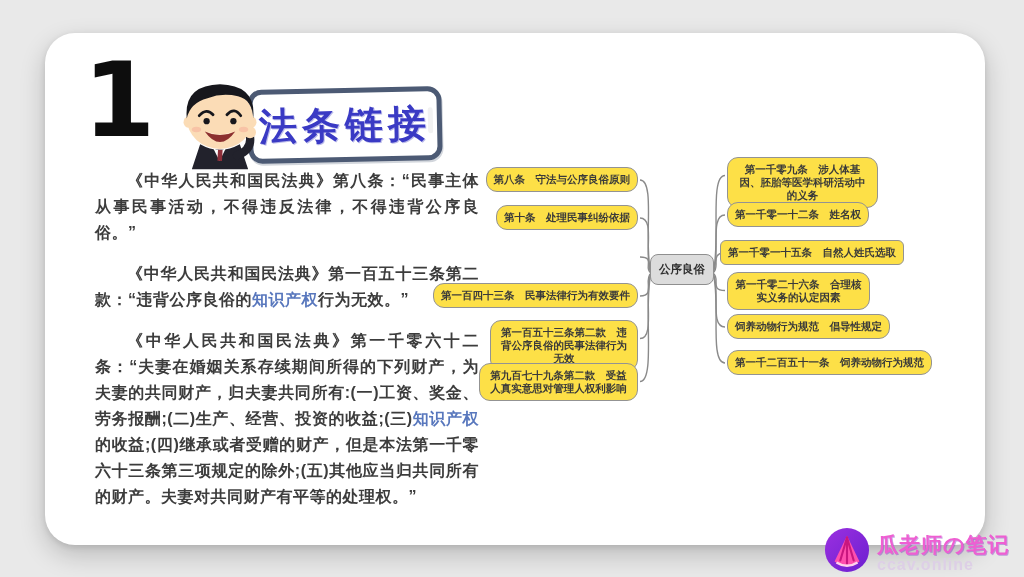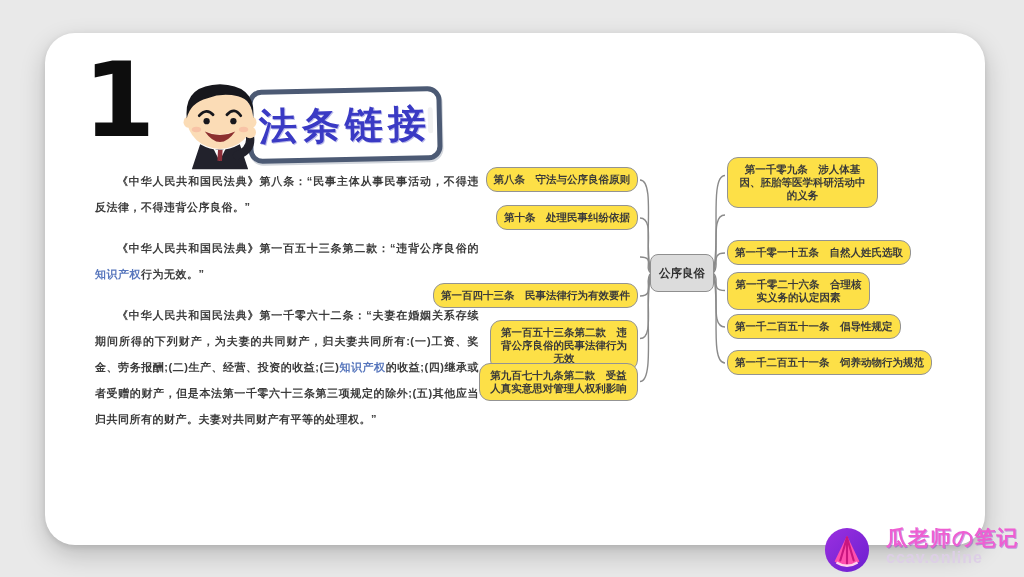--- a/index.html
+++ b/index.html
@@ -34,45 +34,45 @@
   .banner-title{
     font-size:38px;font-weight:900;color:#3a3ac4;letter-spacing:5px;
     text-shadow:1px 1px 0 rgba(58,58,196,0.35);
     font-family:"DejaVu Sans","Liberation Sans",sans-serif;
     white-space:nowrap;
   }
   .mascot{position:absolute;left:176px;top:76px;width:88px;height:96px;z-index:3;}
   
   .law-text{
     position:absolute;left:95px;top:168px;width:384px;
-    font-size:11px;font-weight:700;color:#3c3c3c;
+    font-size:16px;font-weight:700;color:#3c3c3c;
     line-height:26px;letter-spacing:0.5px;text-align:justify;
   }
   .law-para{margin:0 0 15px 0;text-indent:2em;}
   .law-link{color:#5877bd;}
   
   .mindmap{position:absolute;left:470px;top:150px;width:420px;height:260px;}
   .mm-svg{position:absolute;left:0;top:0;width:420px;height:260px;}
   .mm-center{
-    position:absolute;left:180px;top:104px;width:64px;height:38px;
+    position:absolute;left:180px;top:104px;width:64px;height:31px;
     background:#dcdcdc;border:1.5px solid #8f8f8f;border-radius:8px;
     display:flex;align-items:center;justify-content:center;
     font-size:11.5px;font-weight:700;color:#2f2f2f;box-sizing:border-box;
   }
   .node{
     position:absolute;background:#fde047;border:1.4px solid #939393;
     border-radius:11px;box-sizing:border-box;
     font-size:10.5px;font-weight:700;color:#3a3a3a;
     padding:5px 7px;text-align:center;line-height:13px;
   }
   .node.nowrap{white-space:nowrap;}
   .node.left-side{}
   
   .watermark{
-    position:absolute;left:824px;top:527px;display:flex;align-items:flex-start;gap:16px;z-index:5;
+    position:absolute;left:824px;top:527px;display:flex;align-items:flex-end;gap:7px;z-index:5;
   }
   .wm-badge{width:46px;height:46px;flex:0 0 auto;}
   .wm-text{display:flex;flex-direction:column;line-height:1;}
   .wm-title{
     font-size:21px;font-weight:900;color:#ee5fd2;
     text-shadow:1px 1px 0 rgba(140,60,200,0.45);
     letter-spacing:1px;white-space:nowrap;
   }
   .wm-domain{
     font-size:16px;font-weight:700;color:#ddcfe6;margin-top:2px;
@@ -140,23 +140,24 @@
       <path d="M243,123 C251,139.2 239,177 255,177" fill="none" stroke="#8a8a8a" stroke-width="1.4"></path>
       <path d="M243,123 C251,150 239,213 255,213" fill="none" stroke="#8a8a8a" stroke-width="1.4"></path>
     </svg>
   <div class="mm-center">公序良俗</div>
 <div class="node nowrap left-side" style="top: 17px; right: 252px;">第八条　守法与公序良俗原则</div>
     <div class="node nowrap left-side" style="top: 55px; right: 252px;">第十条　处理民事纠纷依据</div>
     <div class="node nowrap left-side" style="top: 133px; right: 252px;">第一百四十三条　民事法律行为有效要件</div>
     <div class="node left-side" style="top: 170px; right: 252px; width: 148px;">第一百五十三条第二款　违背公序良俗的民事法律行为无效</div>
     <div class="node left-side" style="top: 213px; right: 252px; width: 159px;">第九百七十九条第二款　受益人真实意思对管理人权利影响</div>
     <div class="node" style="top: 7px; left: 257px; width: 151px;">第一千零九条　涉人体基因、胚胎等医学科研活动中的义务</div>
-    <div class="node nowrap" style="top: 90px; left: 257px;">第一千零一十五条　自然人姓氏选取</div>
+    <div class="node nowrap" style="top: 52px; left: 257px;">第一千零一十二条　姓名权</div>
+    <div class="node nowrap" style="top: 90px; left: 250px; border-radius: 6px;">第一千零一十五条　自然人姓氏选取</div>
     <div class="node" style="top: 122px; left: 257px; width: 143px;">第一千零二十六条　合理核实义务的认定因素</div>
-    <div class="node nowrap" style="top: 164px; left: 257px;">第一千二百五十一条　倡导性规定</div>
+    <div class="node nowrap" style="top: 164px; left: 257px;">饲养动物行为规范　倡导性规定</div>
     <div class="node nowrap" style="top: 200px; left: 257px;">第一千二百五十一条　饲养动物行为规范</div>
   </div>
 
 <div class="watermark">
   <svg class="wm-badge" viewBox="0 0 48 48">
     <defs>
       <linearGradient id="wmg" x1="0" y1="0" x2="1" y2="1">
         <stop offset="0" stop-color="#9b30e0"></stop>
         <stop offset="1" stop-color="#6c1fd0"></stop>
       </linearGradient>

